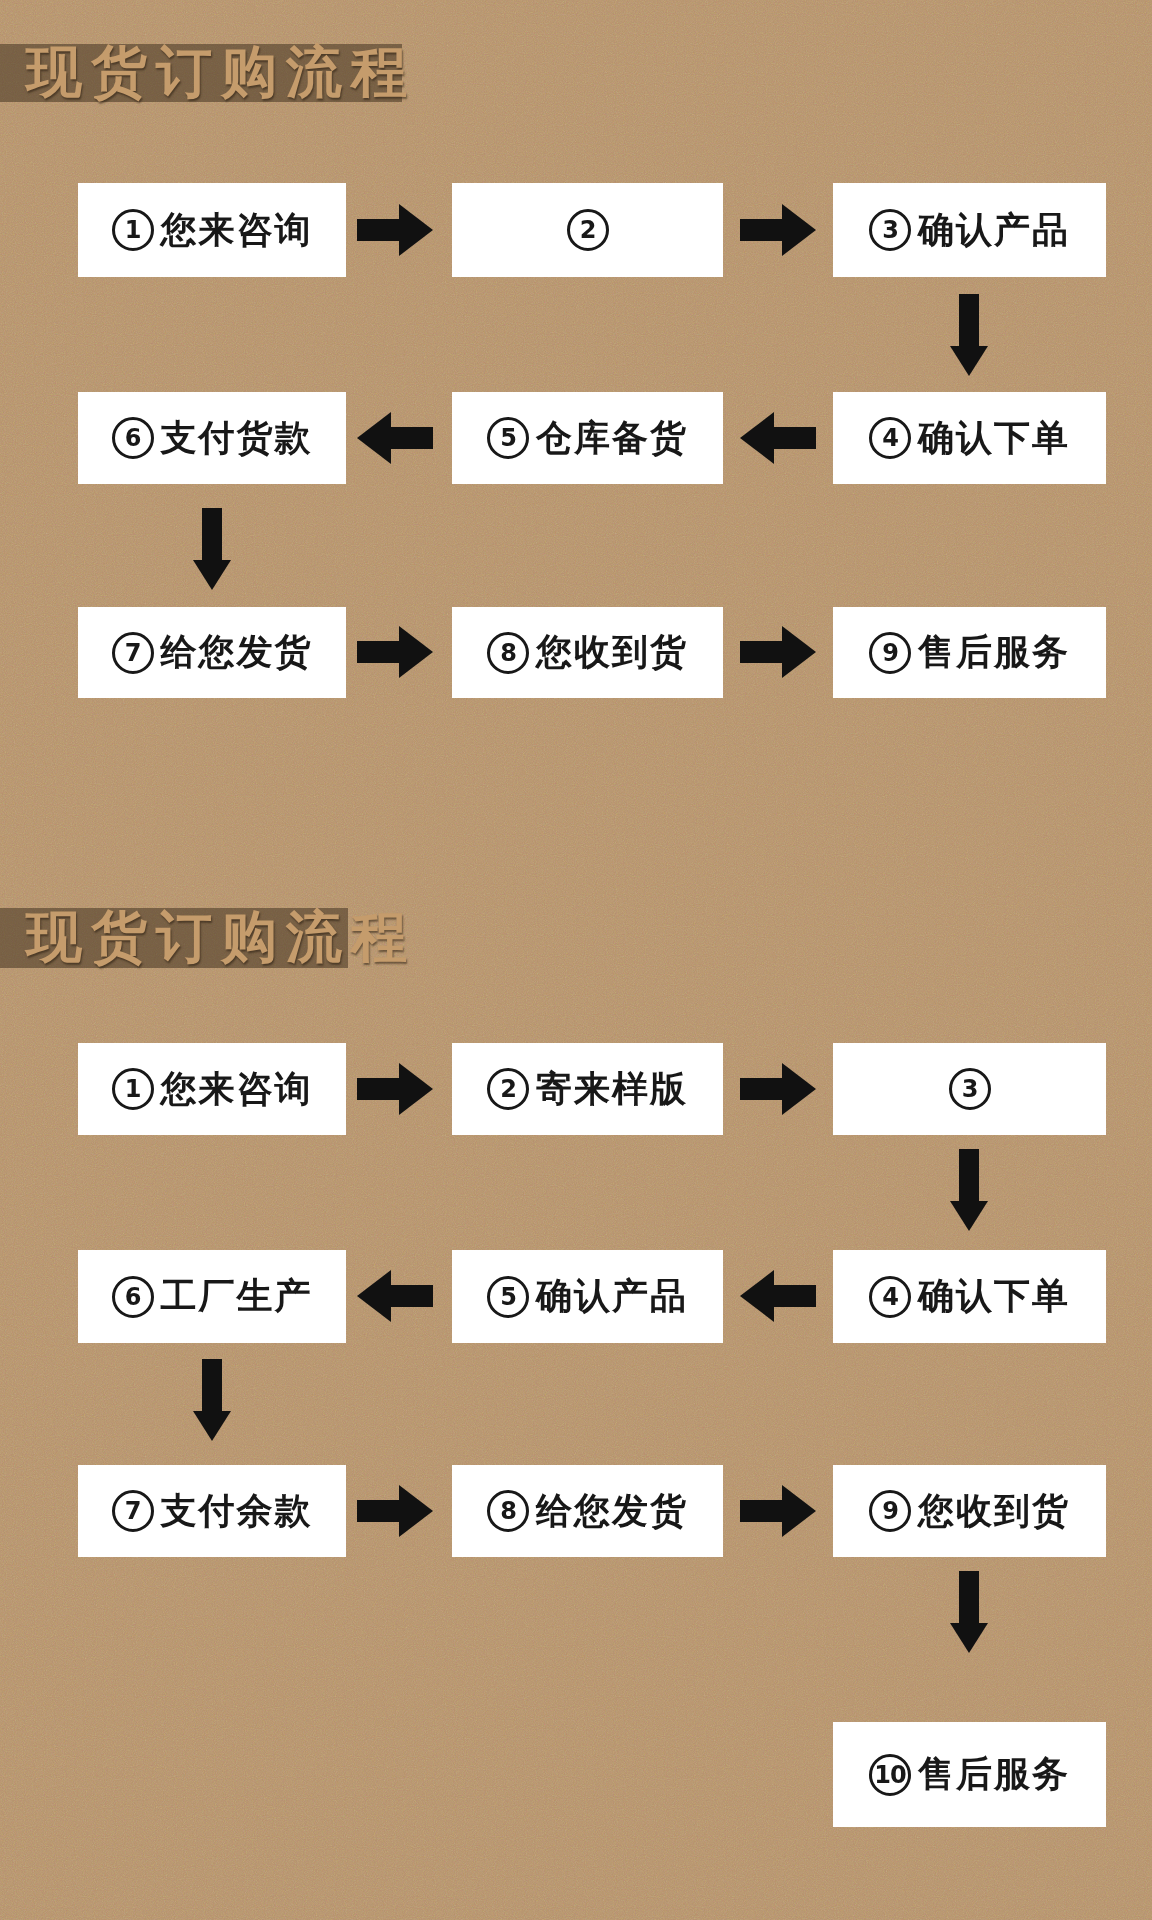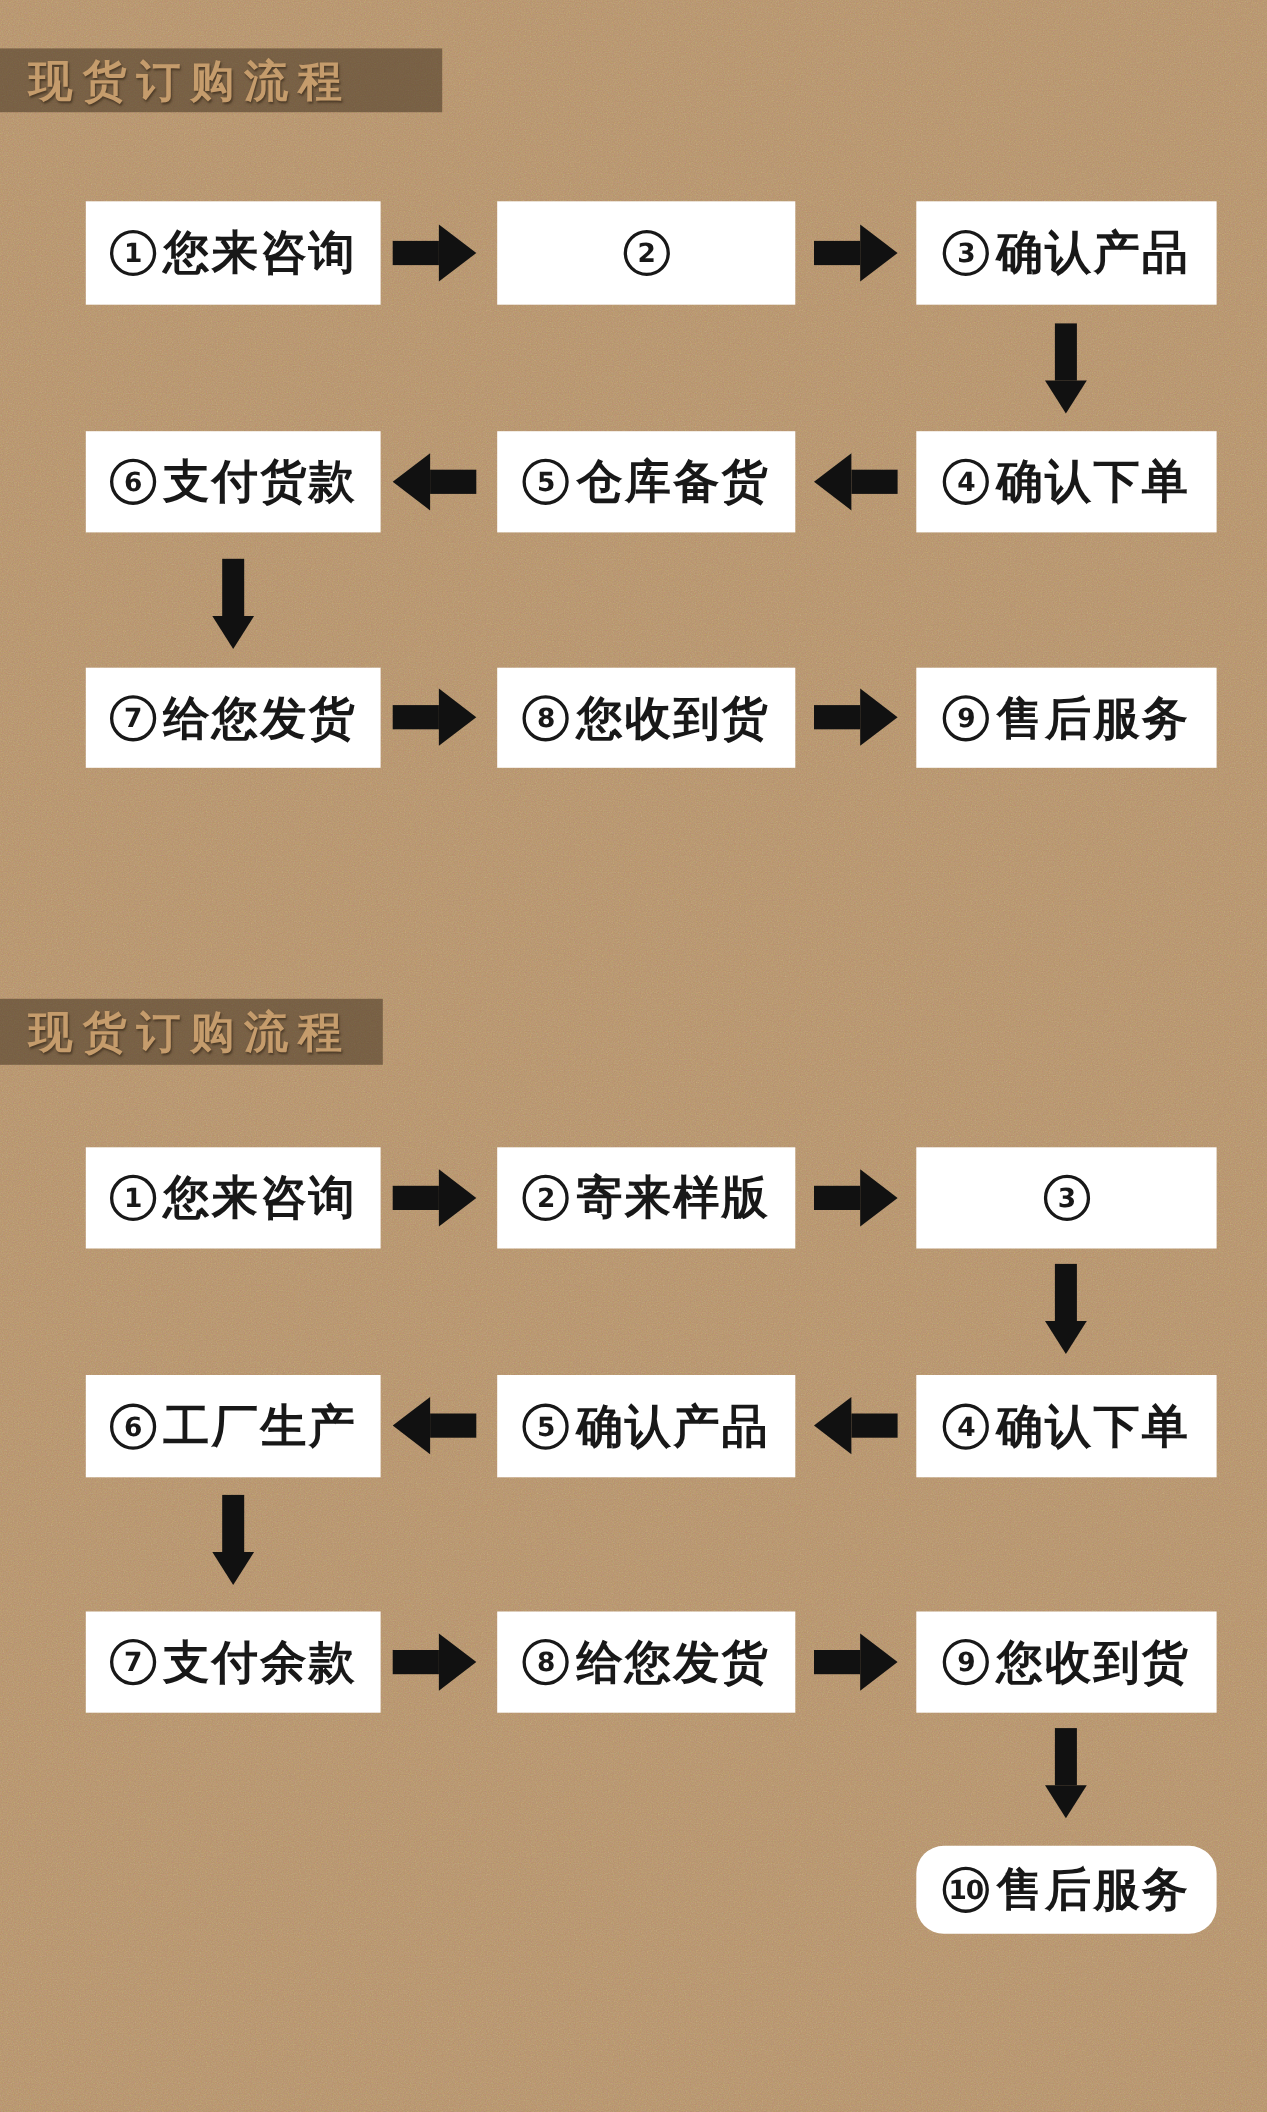--- a/index.html
+++ b/index.html
@@ -6,35 +6,35 @@
   .stage{
     position:relative;width:1152px;height:1920px;overflow:hidden;
     background:#b4906a;
     font-family:"DejaVu Sans",sans-serif;
   }
   .noise{position:absolute;inset:0;width:100%;height:100%;opacity:.34;mix-blend-mode:overlay;z-index:0;}
   .band{position:absolute;left:0;display:flex;align-items:center;z-index:1;
     background:rgba(62,46,28,.52);}
   .band1{top:44px;width:402px;height:58px;}
   .band2{top:908px;width:348px;height:60px;}
-  .band-title{font-size:40px;font-weight:bold;color:#c59c6c;letter-spacing:9px;
+  .band-title{font-size:56px;font-weight:bold;color:#c59c6c;letter-spacing:9px;
     padding-left:26px;white-space:nowrap;
     text-shadow:1px 2px 2px rgba(40,28,14,.55);}
   .box{position:absolute;z-index:2;background:#ffffff;color:#181818;
     display:flex;align-items:center;justify-content:center;gap:7px;}
   .num{width:42px;height:42px;border:3px solid #181818;border-radius:50%;
     box-sizing:border-box;display:flex;align-items:center;justify-content:center;
     font-size:24px;font-weight:700;letter-spacing:-1px;flex:none;}
-  .label{font-size:42px;font-weight:700;letter-spacing:2px;white-space:nowrap;}
+  .label{font-size:36px;font-weight:700;letter-spacing:2px;white-space:nowrap;}
   
   .c1{left:78px;width:268px;} .c2{left:452px;width:271px;} .c3{left:833px;width:273px;}
   
   .s1r1{top:183px;height:94px;} .s1r2{top:392px;height:92px;} .s1r3{top:607px;height:91px;}
   .s2r1{top:1043px;height:92px;} .s2r2{top:1250px;height:93px;} .s2r3{top:1465px;height:92px;}
-  .s2r4{top:1678px;height:80px;border-radius:25px;}
+  .s2r4{top:1722px;height:105px;}
   
   .ar,.al{position:absolute;z-index:2;width:76px;height:52px;display:flex;align-items:center;}
   .ar .shaft,.al .shaft{width:42px;height:22px;background:#111;}
   .ar .head{width:0;height:0;border-top:26px solid transparent;border-bottom:26px solid transparent;border-left:34px solid #111;}
   .al .head{width:0;height:0;border-top:26px solid transparent;border-bottom:26px solid transparent;border-right:34px solid #111;}
   .ad{position:absolute;z-index:2;width:38px;height:82px;display:flex;flex-direction:column;align-items:center;}
   .ad .shaft{width:20px;height:52px;background:#111;}
   .ad .head{width:0;height:0;border-left:19px solid transparent;border-right:19px solid transparent;border-top:30px solid #111;}
   
   .g1{left:357px;} .g2{left:740px;}

